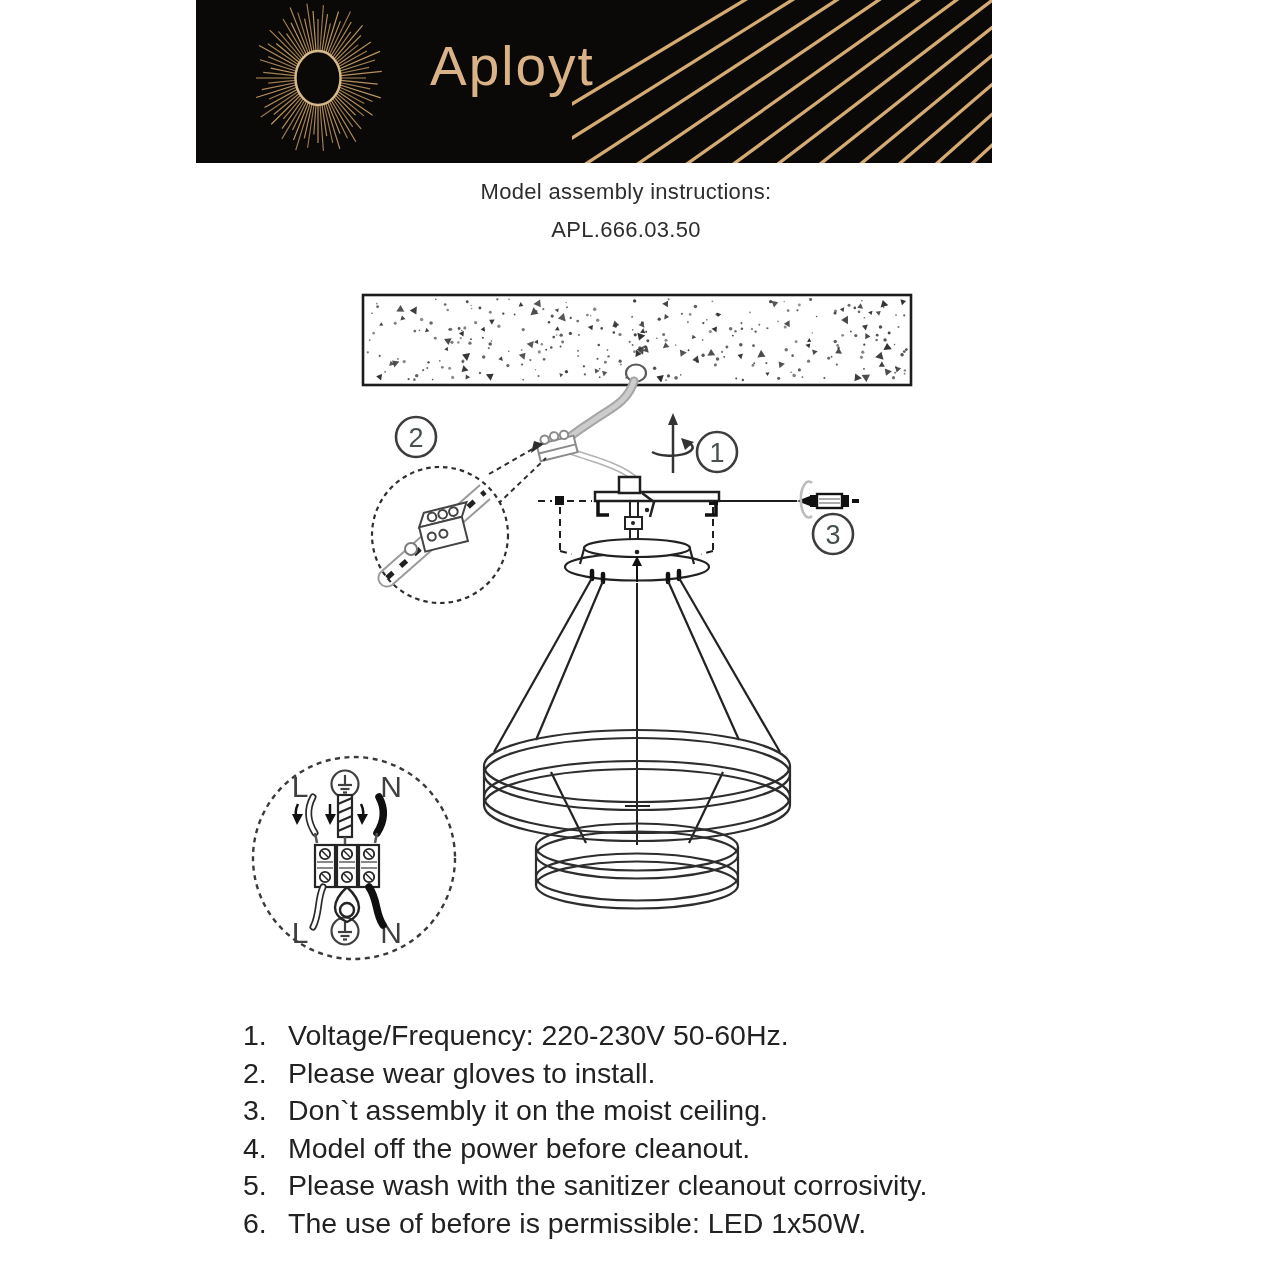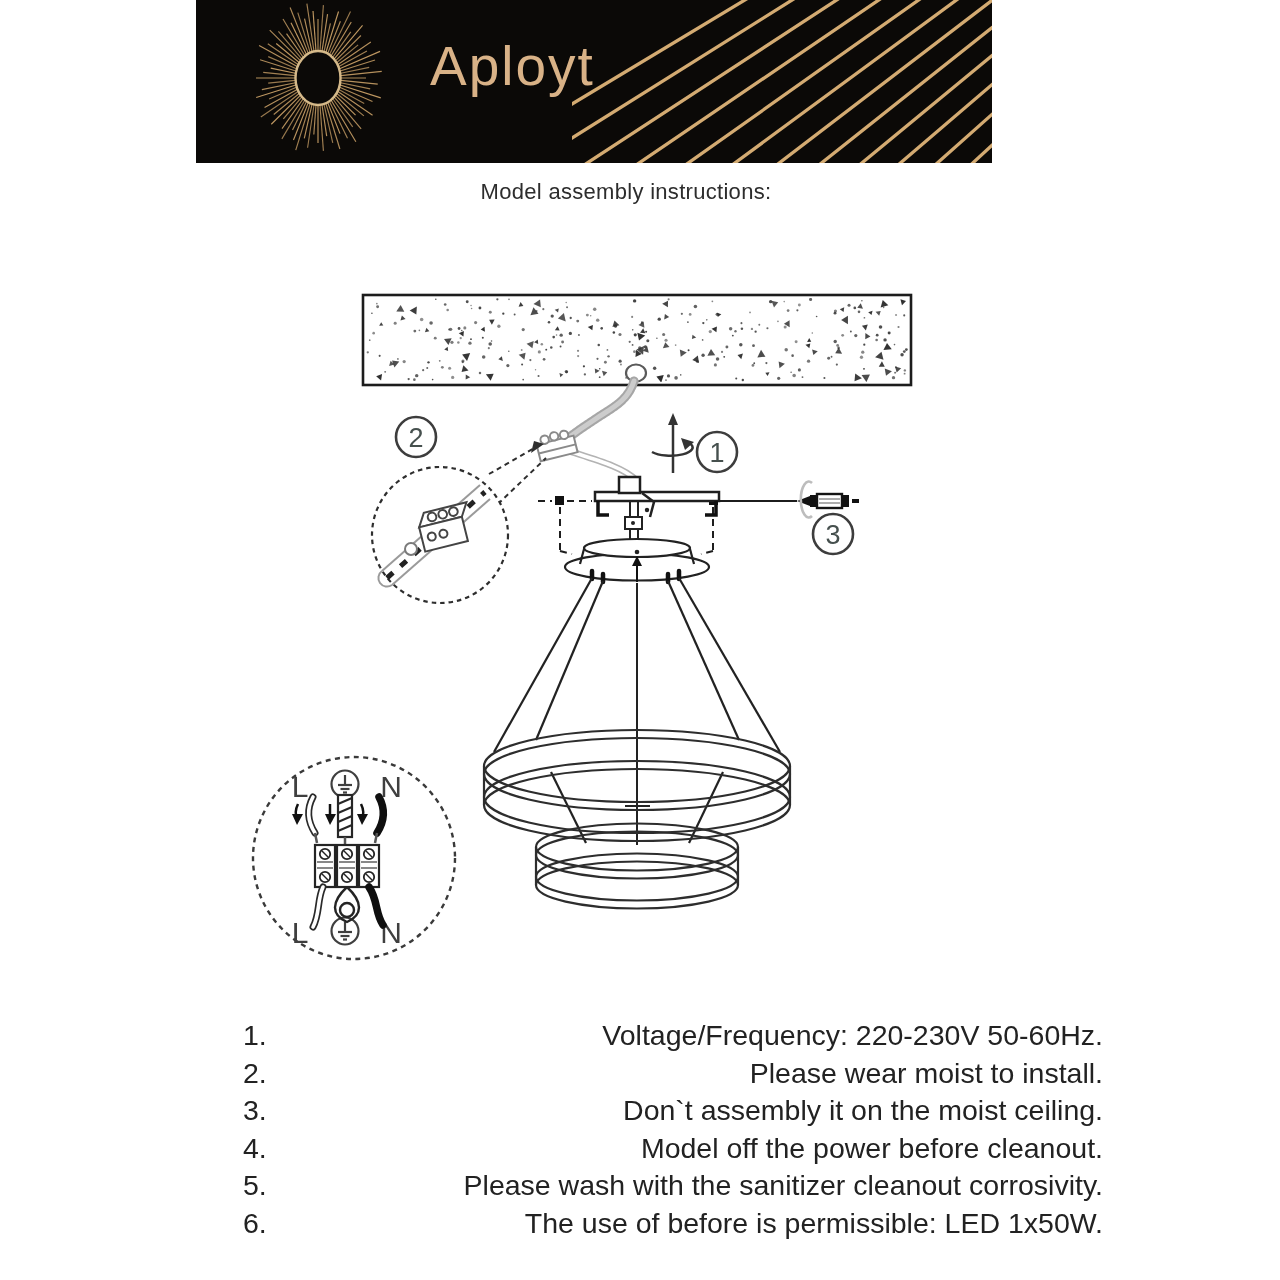--- a/index.html
+++ b/index.html
@@ -11,21 +11,21 @@
   .brand{position:absolute;left:234px;top:34px;font-size:55px;letter-spacing:2px;
          color:#d9b287;font-weight:400;}
   .corner-rays{position:absolute;right:0;top:0;}
   .title-block{position:absolute;left:0;top:173px;width:1220px;text-align:center;
                font-size:22px;line-height:38px;color:#2d2d2d;letter-spacing:.3px;margin-left:16px;}
   .diagram-svg{position:absolute;left:0;top:0;width:1280px;height:1280px;}
   .instructions{position:absolute;left:243px;top:1021px;width:860px;
                 font-size:28.5px;color:#222;}
   .inst-row{display:flex;margin-bottom:8.5px;line-height:29px;}
   .inst-num{width:45px;flex:0 0 45px;}
-  .inst-text{flex:1;text-align:right;}
+  .inst-text{flex:1;}
   svg text{font-family:"Liberation Sans",sans-serif;}
 </style>
 </head>
 <body>
 
 <div class="banner">
   <svg class="logo-burst" width="144" height="150" viewBox="-72 -75 144 150" id="burst-svg">
       <line x1="23" y1="0" x2="48" y2="0" stroke="#c89f66" stroke-width="1.15" opacity="0.75"></line>
       <line x1="22.912478056110146" y1="2.3654068581714425" x2="59.771681885504734" y2="6.170626586534198" stroke="#c89f66" stroke-width="1.15" opacity="0.9"></line>
       <line x1="22.650578319280786" y1="4.712811541880489" x2="52.194810909647025" y2="10.859957031289822" stroke="#c89f66" stroke-width="1.15" opacity="0.8"></line>
@@ -112,20 +112,21 @@
       <line x1="764.5625244979713" y1="-295.69910760441263" x2="-92.59368875507198" y2="310.75223098896834" stroke="#d4ab72" stroke-width="3.3" stroke-linecap="round"></line>
       <line x1="757.1809761556577" y1="-306.33956556966166" x2="-111.04755961085561" y2="284.1510860758459" stroke="#d4ab72" stroke-width="3.3" stroke-linecap="round"></line>
       <line x1="749.9975334693722" y1="-317.1147571138052" x2="-129.00616632656943" y2="257.21310721548696" stroke="#d4ab72" stroke-width="3.3" stroke-linecap="round"></line>
       <line x1="743.014655032504" y1="-328.0209943373421" x2="-146.46336241873996" y2="229.94751415664484" stroke="#d4ab72" stroke-width="3.3" stroke-linecap="round"></line>
       <line x1="736.23473079365" y1="-339.0545444892892" x2="-163.41317301587515" y2="202.36363877677707" stroke="#d4ab72" stroke-width="3.3" stroke-linecap="round"></line>
     </svg>
 </div>
 
 <div class="title-block">
   <div>Model assembly instructions:</div>
+  <div>APL.666.03.50</div>
 </div>
 
 <svg class="diagram-svg" viewBox="0 0 1280 1280">
   <defs>
     <clipPath id="ceilclip">
         <rect x="366" y="298" width="542" height="84"></rect>
       </clipPath>
   </defs>
 
   <g>
@@ -679,21 +680,21 @@
   </g>
 </svg>
 
 <div class="instructions">
   <div class="inst-row">
     <span class="inst-num">1.</span>
     <span class="inst-text">Voltage/Frequency: 220-230V 50-60Hz.</span>
   </div>
   <div class="inst-row">
     <span class="inst-num">2.</span>
-    <span class="inst-text">Please wear moist to install.</span>
+    <span class="inst-text">Please wear gloves to install.</span>
   </div>
   <div class="inst-row">
     <span class="inst-num">3.</span>
     <span class="inst-text">Don`t assembly it on the moist ceiling.</span>
   </div>
   <div class="inst-row">
     <span class="inst-num">4.</span>
     <span class="inst-text">Model off the power before cleanout.</span>
   </div>
   <div class="inst-row">

